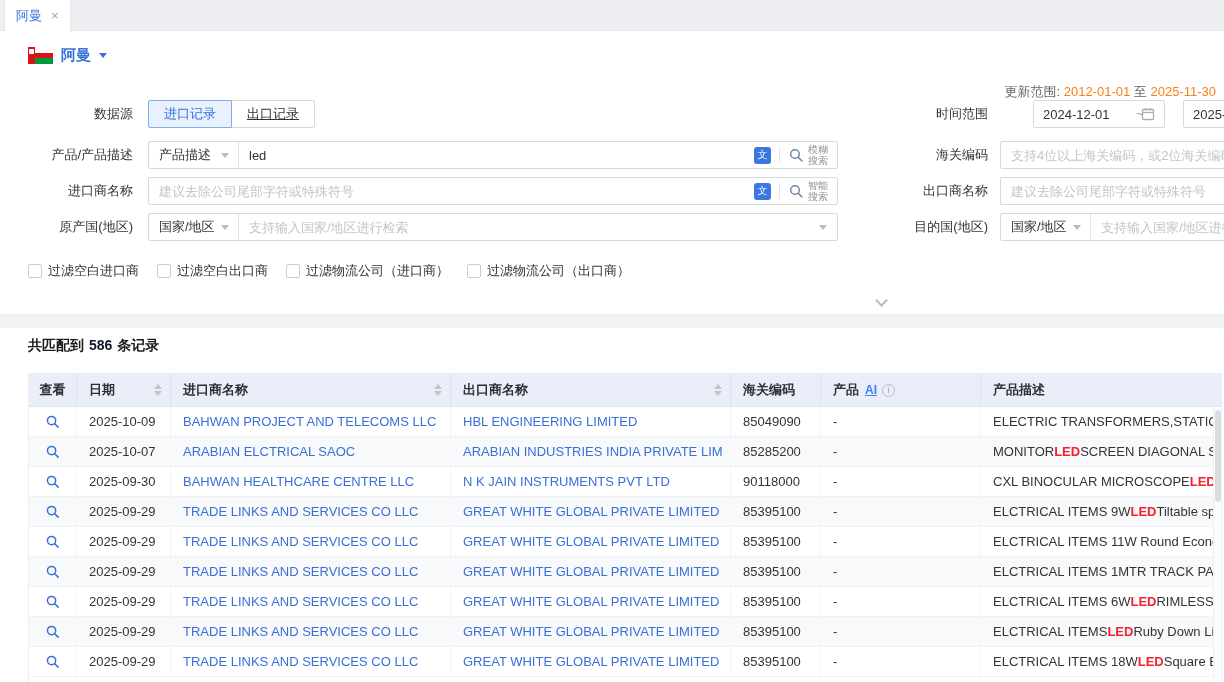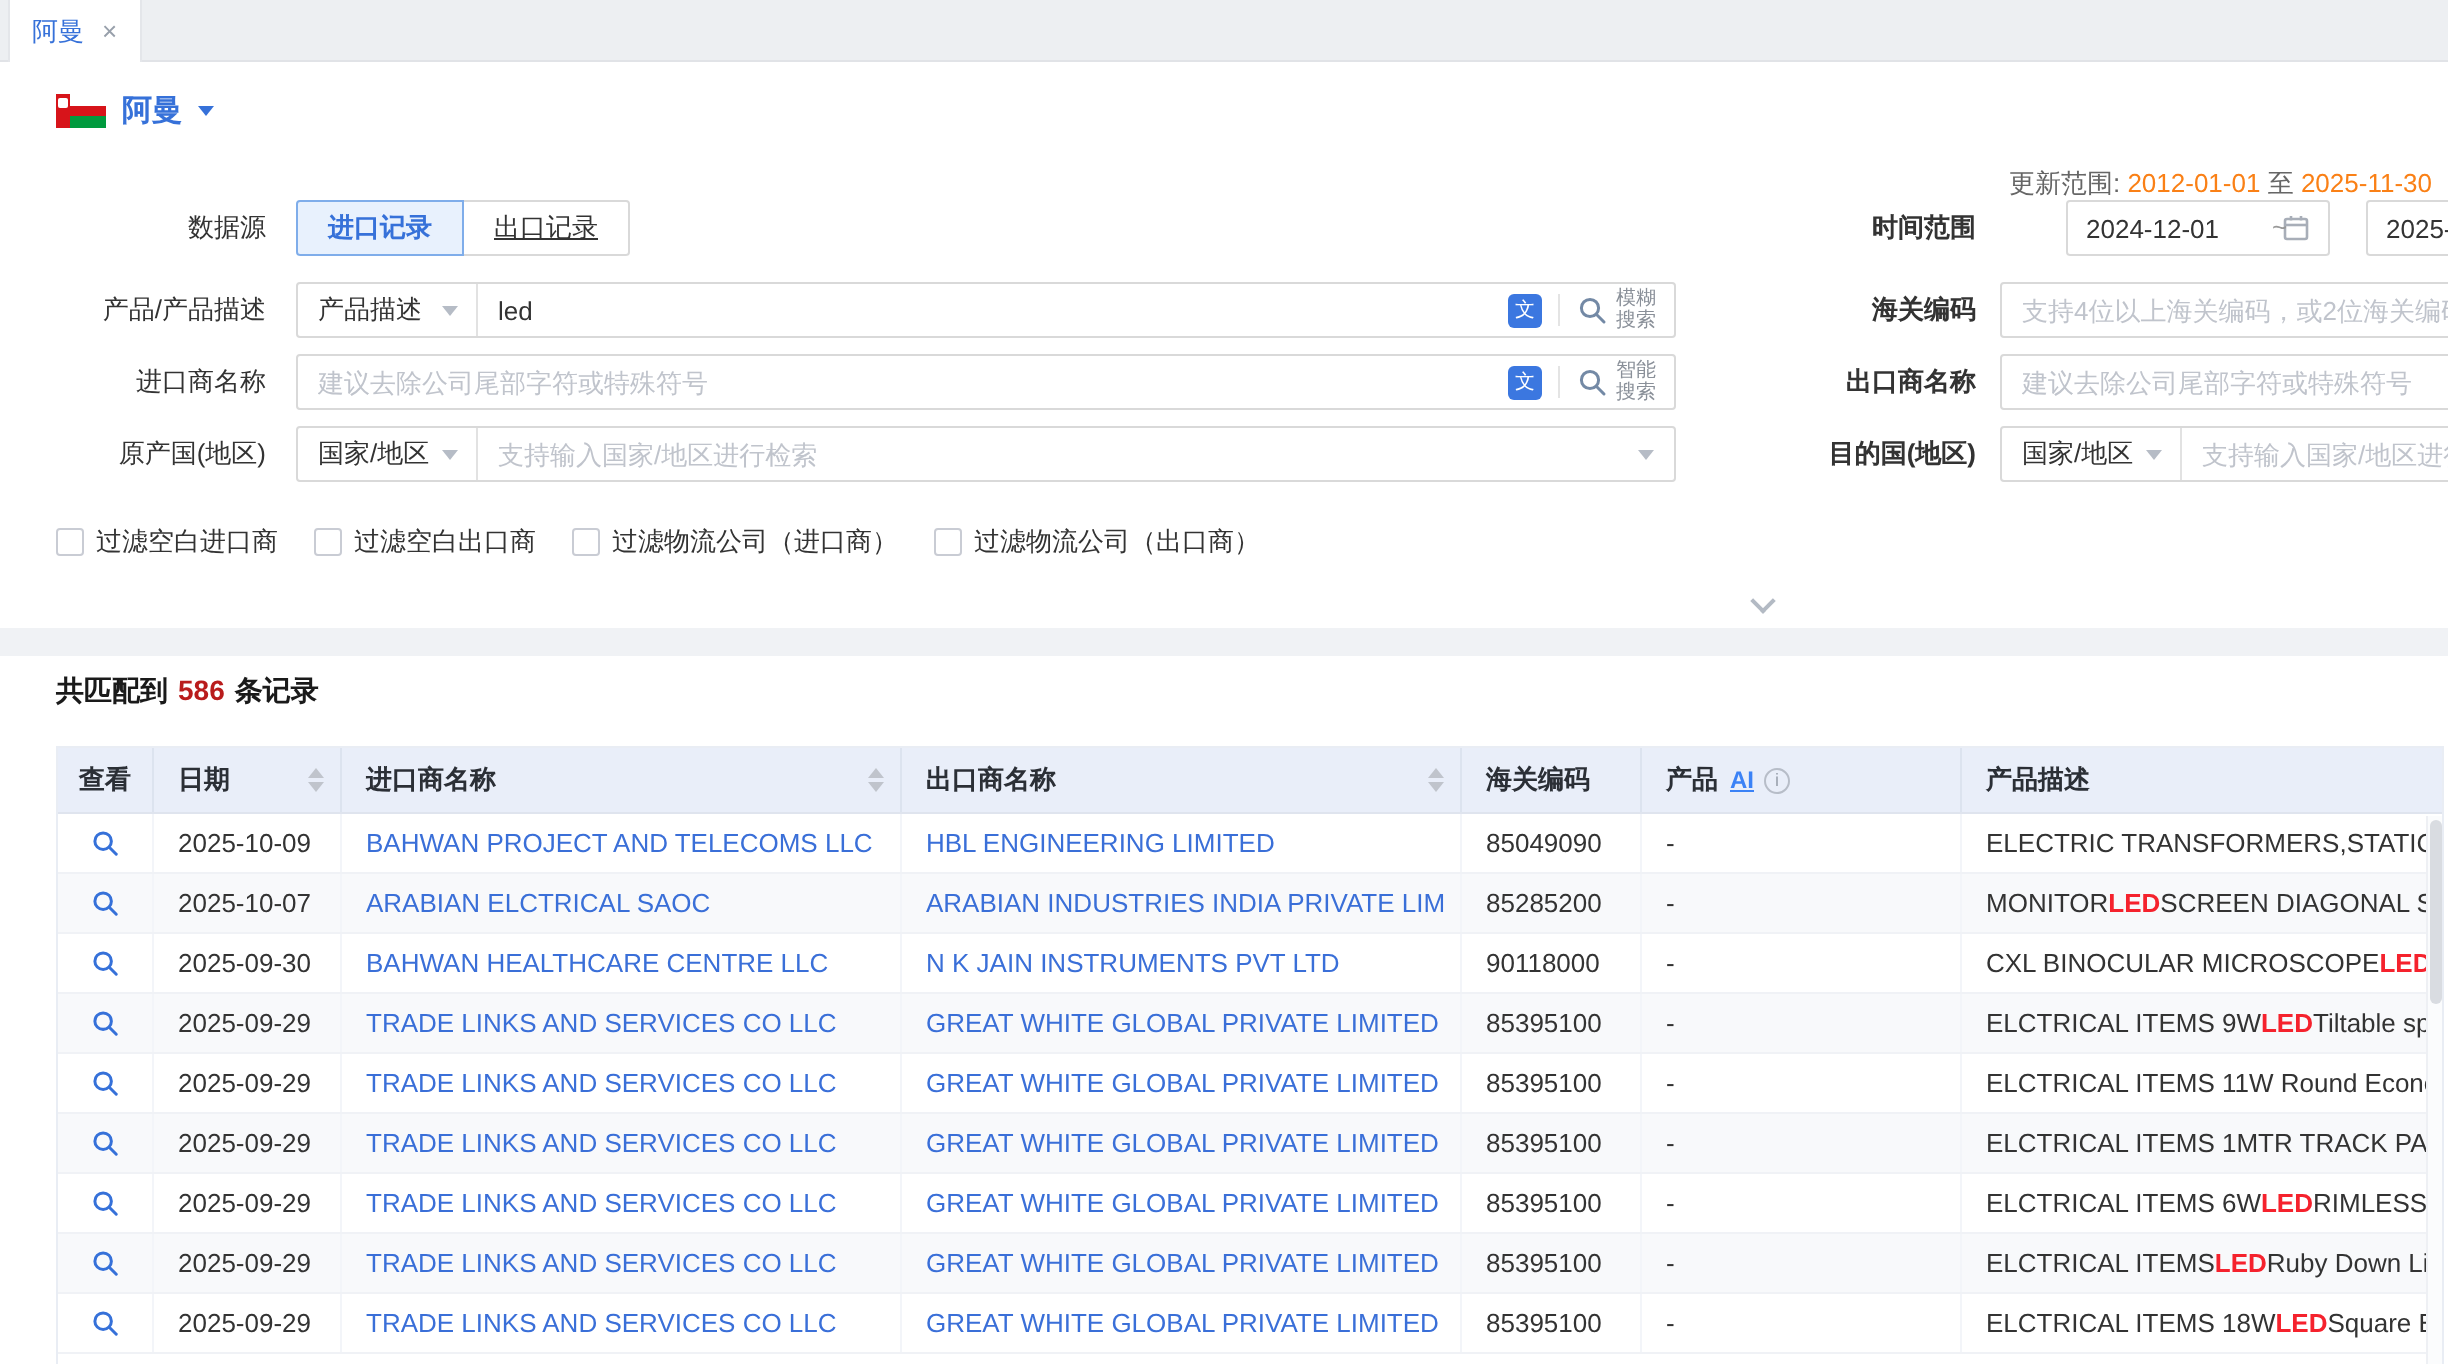--- a/index.html
+++ b/index.html
@@ -26,26 +26,26 @@
   .flag .emblem{position:absolute;left:1px;top:2px;width:5px;height:5px;background:#fff;border-radius:1px;}
   .country .name{color:#3671d9;font-size:15px;font-weight:700;}
   .tri-b{width:0;height:0;border-left:4px solid transparent;border-right:4px solid transparent;border-top:5px solid #3671d9;}
 
   
   .update-range{position:absolute;top:83px;right:8px;font-size:13px;color:#666;white-space:nowrap;}
   .update-range b{color:#fa8016;font-weight:400;}
 
   
   .flabel{position:absolute;left:0;width:133px;text-align:right;font-size:13px;color:#333;line-height:28px;white-space:nowrap;}
-  .rlabel{position:absolute;left:856px;width:132px;text-align:right;font-size:13px;color:#333;line-height:28px;white-space:nowrap;font-weight:bold;}
+  .rlabel{position:absolute;left:856px;width:132px;text-align:right;font-size:13px;color:#333;line-height:28px;white-space:nowrap;}
 
   .seg{position:absolute;left:148px;top:100px;display:flex;}
   .seg .opt{height:28px;line-height:26px;padding:0 15px;border:1px solid #d9d9d9;background:#fff;
             font-size:13px;color:#333;cursor:pointer;}
-  .seg .opt:first-child{border-radius:2px 0 0 2px;font-weight:bold;}
+  .seg .opt:first-child{border-radius:2px 0 0 2px;}
   .seg .opt:last-child{border-radius:0 2px 2px 0;margin-left:-1px;text-decoration:underline;}
   .seg .opt.active{background:#e8f1fd;color:#3671d9;border-color:#7fadea;position:relative;z-index:2;}
 
   .group{position:absolute;height:28px;border:1px solid #d9d9d9;border-radius:2px;background:#fff;
          display:flex;align-items:center;}
   .gsel{width:90px;height:100%;display:flex;align-items:center;justify-content:space-between;
         padding:0 9px 0 10px;border-right:1px solid #e2e2e2;font-size:13px;color:#333;cursor:pointer;flex:none;}
   .tri{width:0;height:0;border-left:4px solid transparent;border-right:4px solid transparent;border-top:5px solid #b6bcc6;}
   input.text{border:none;outline:none;background:transparent;font:inherit;font-size:13px;color:#333;
              padding:0 10px;flex:1;min-width:0;height:100%;}
@@ -68,21 +68,21 @@
 
   .collapse{position:absolute;left:860px;top:294px;width:42px;height:18px;display:flex;align-items:center;
             justify-content:center;cursor:pointer;}
   .chev{width:9px;height:9px;border-right:2px solid #b3bac4;border-bottom:2px solid #b3bac4;
         transform:rotate(45deg);margin-top:-5px;}
 
   .band-sep{position:absolute;left:0;top:314px;width:100%;height:14px;background:#f0f2f5;}
 
   
   .summary{position:absolute;left:28px;top:337px;font-size:14px;font-weight:700;color:#1a1a1a;}
-  .summary .count{color:#b91c1c;margin:12px 5px;}
+  .summary .count{color:#0f172a;margin:12px 5px;}
 
   .table{position:absolute;left:28px;top:373px;width:1194px;height:309px;background:#fff;
          border:1px solid #e9edf4;border-bottom:none;overflow:hidden;}
   .cols{display:grid;grid-template-columns:48px 94px 280px 280px 90px 160px minmax(0,1fr);}
   .thead{height:33px;background:#e9eef9;border-bottom:1px solid #dfe4ee;}
   .th{display:flex;align-items:center;padding:0 8px 0 12px;font-size:13px;font-weight:700;color:#2b2f36;
       border-right:1px solid #dce3ef;white-space:nowrap;overflow:hidden;}
   .th:last-child{border-right:none;}
   .th-center{justify-content:center;padding:4px;}
   .sorter{margin-left:auto;display:flex;flex-direction:column;gap:2px;padding-left:6px;}

